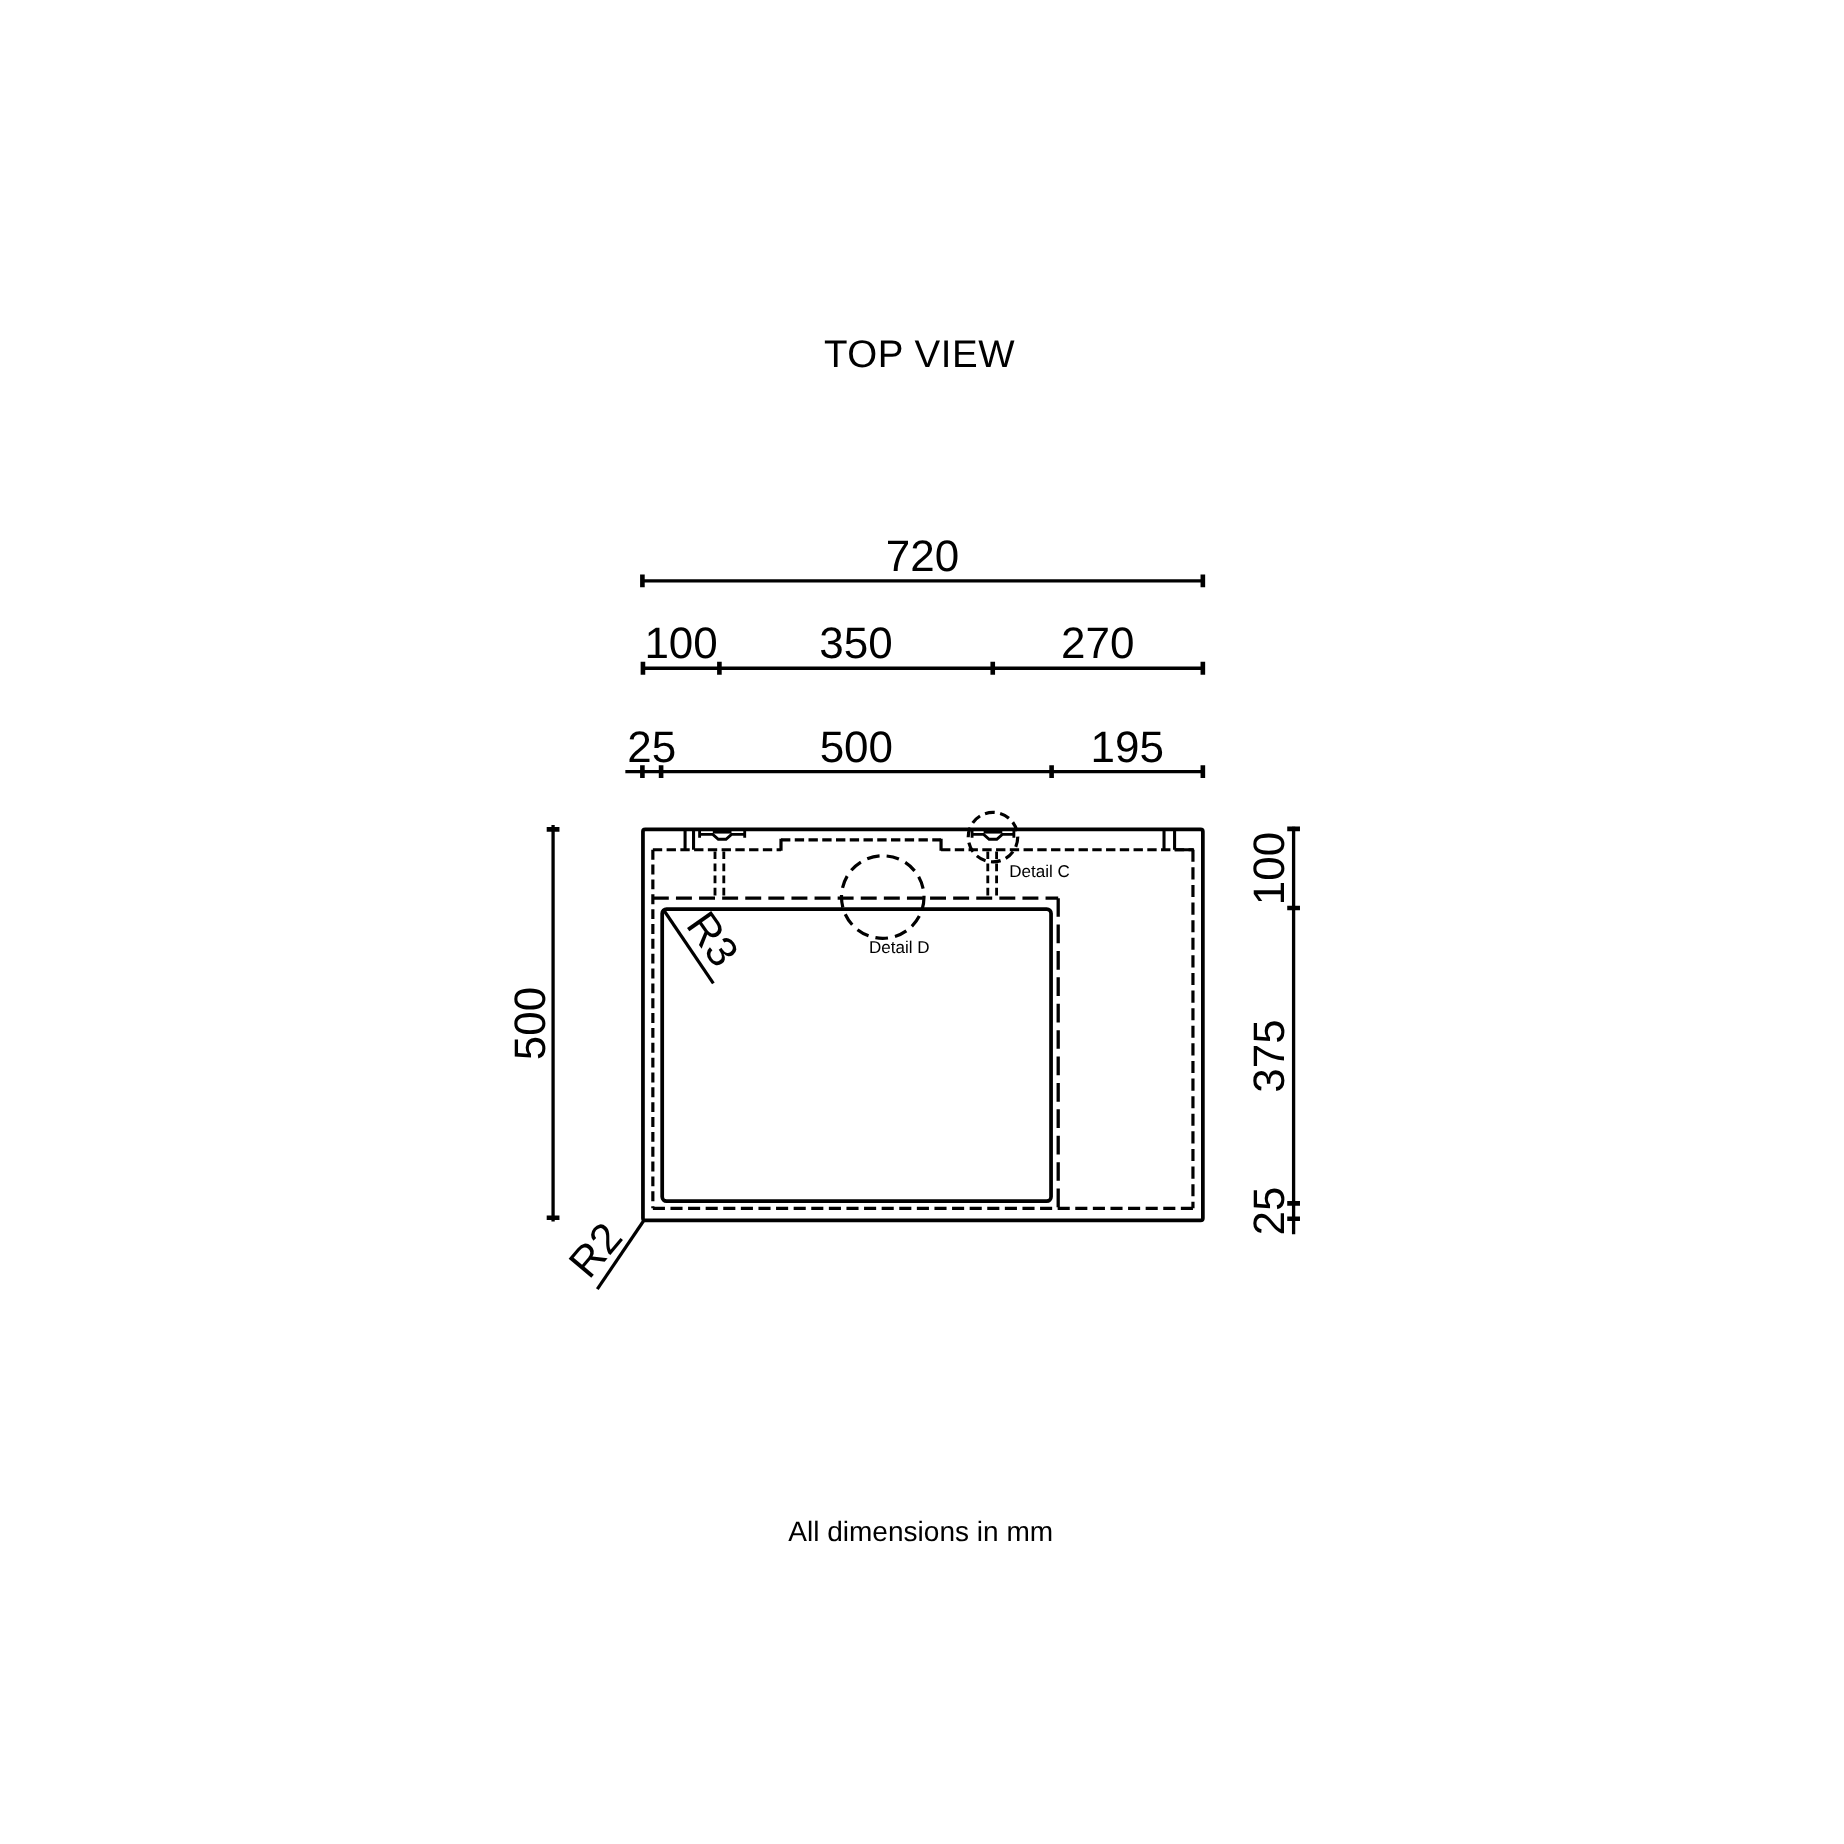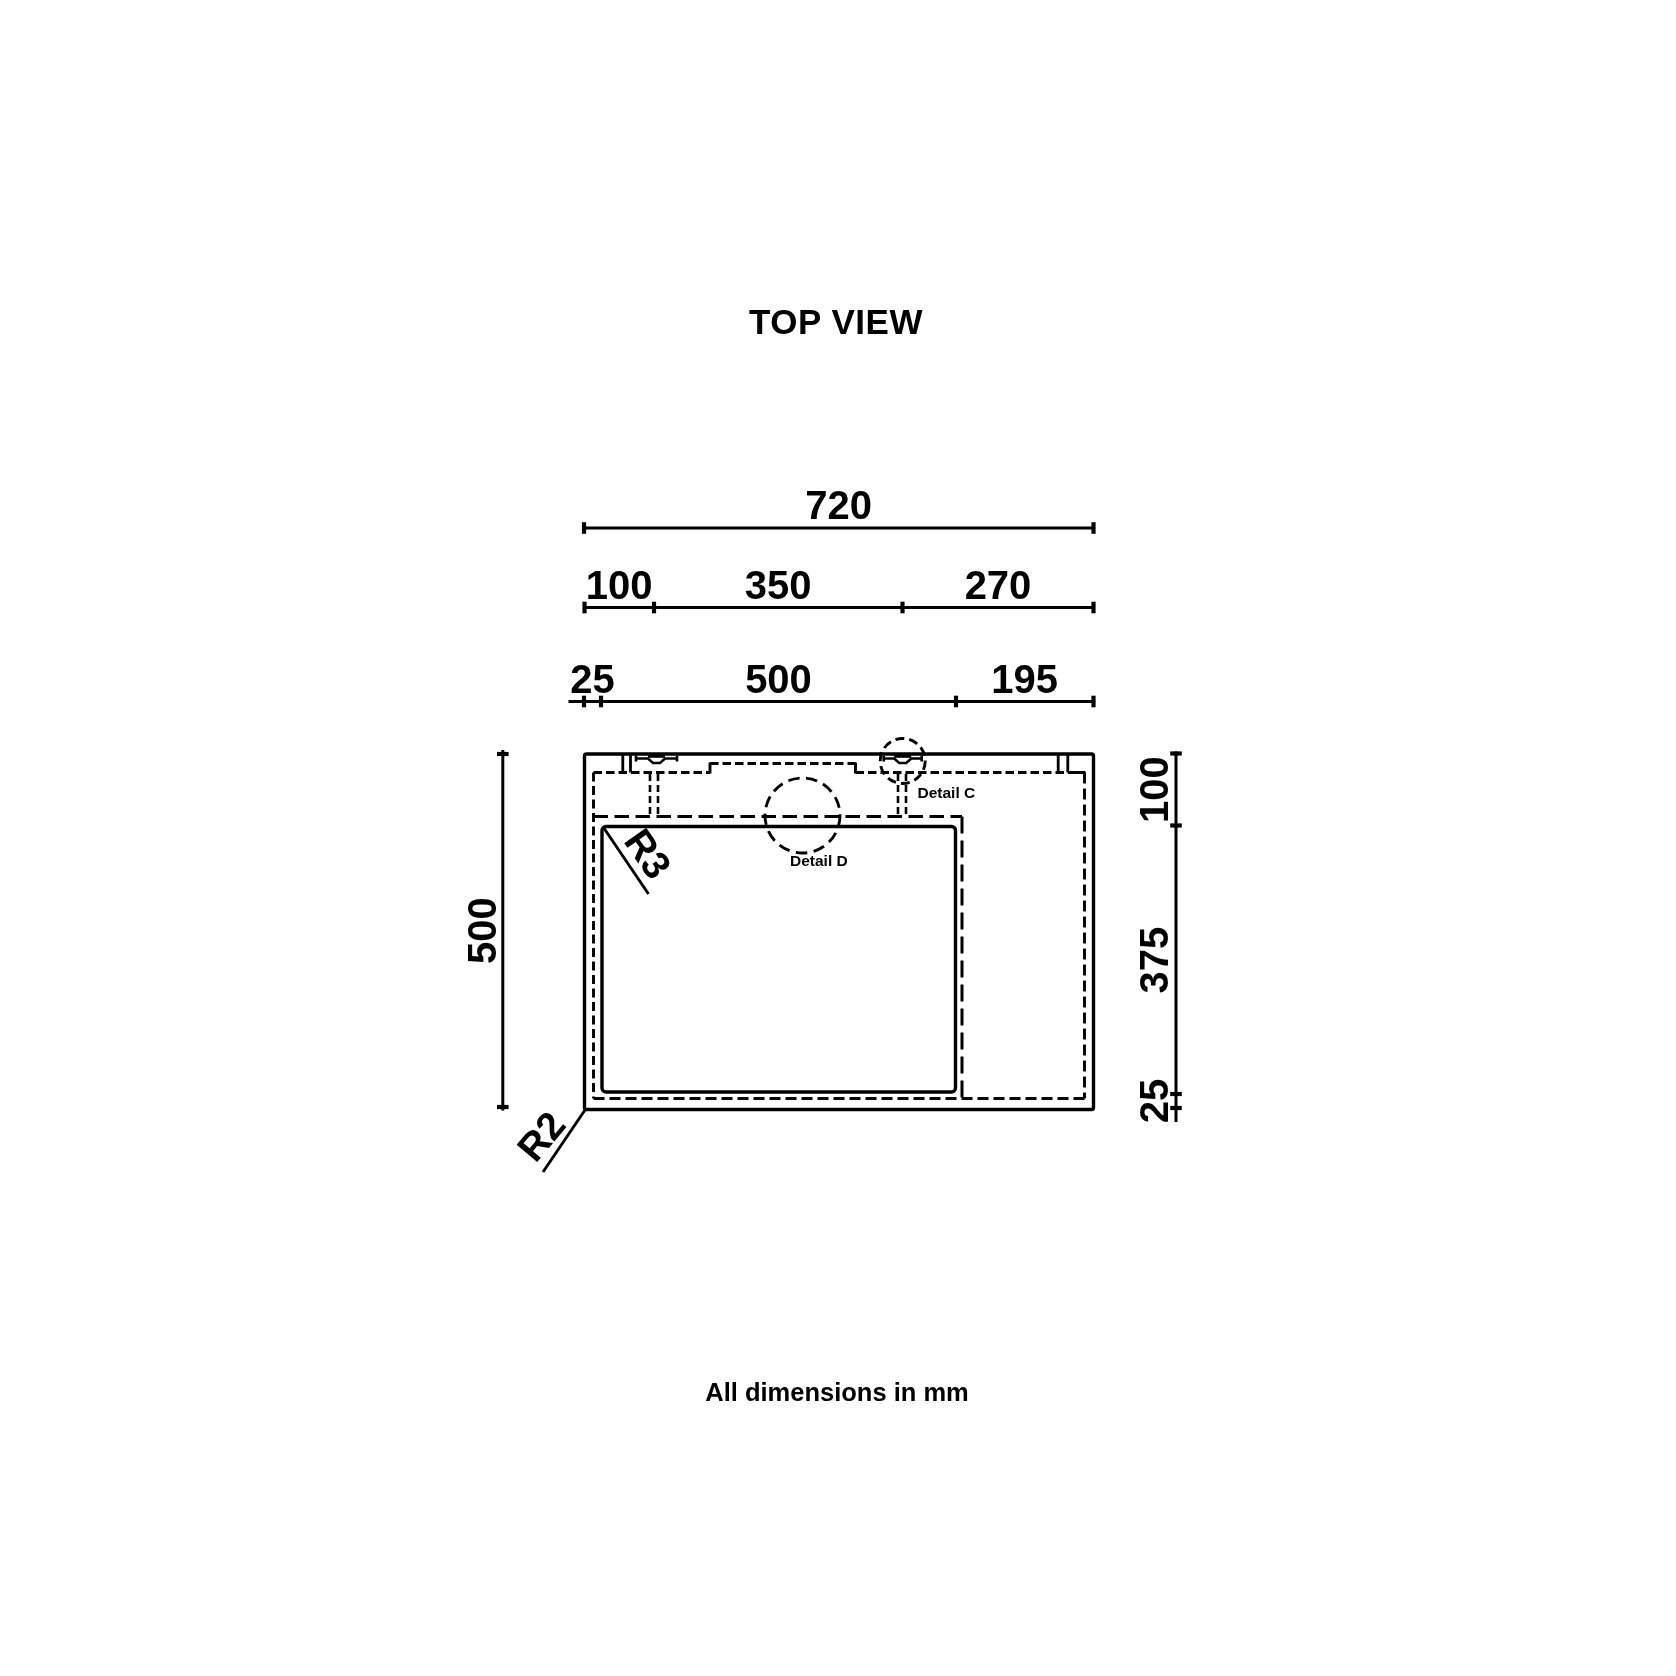--- a/index.html
+++ b/index.html
@@ -1,16 +1,16 @@
 <!DOCTYPE html>
 <html><head>
 <meta charset="utf-8">
 <style>
   html,body{margin:0;padding:0;background:#ffffff;}
-  .page{position:relative;width:1324px;height:1676px;background:#ffffff;overflow:hidden;filter:blur(0.55px);font-weight:bold;}
+  .page{position:relative;width:1324px;height:1676px;background:#ffffff;overflow:hidden;filter:blur(0.55px);}
   svg{position:absolute;left:0;top:0;}
   text{font-family:"Liberation Sans",sans-serif;fill:#000;}
 </style>
 </head>
 <body>
 <div class="page">
 <svg width="1676" height="1676" viewBox="0 0 1676 1676">
 
   <text x="836" y="334" font-size="35" letter-spacing="0.5" text-anchor="middle">TOP VIEW</text>
 

